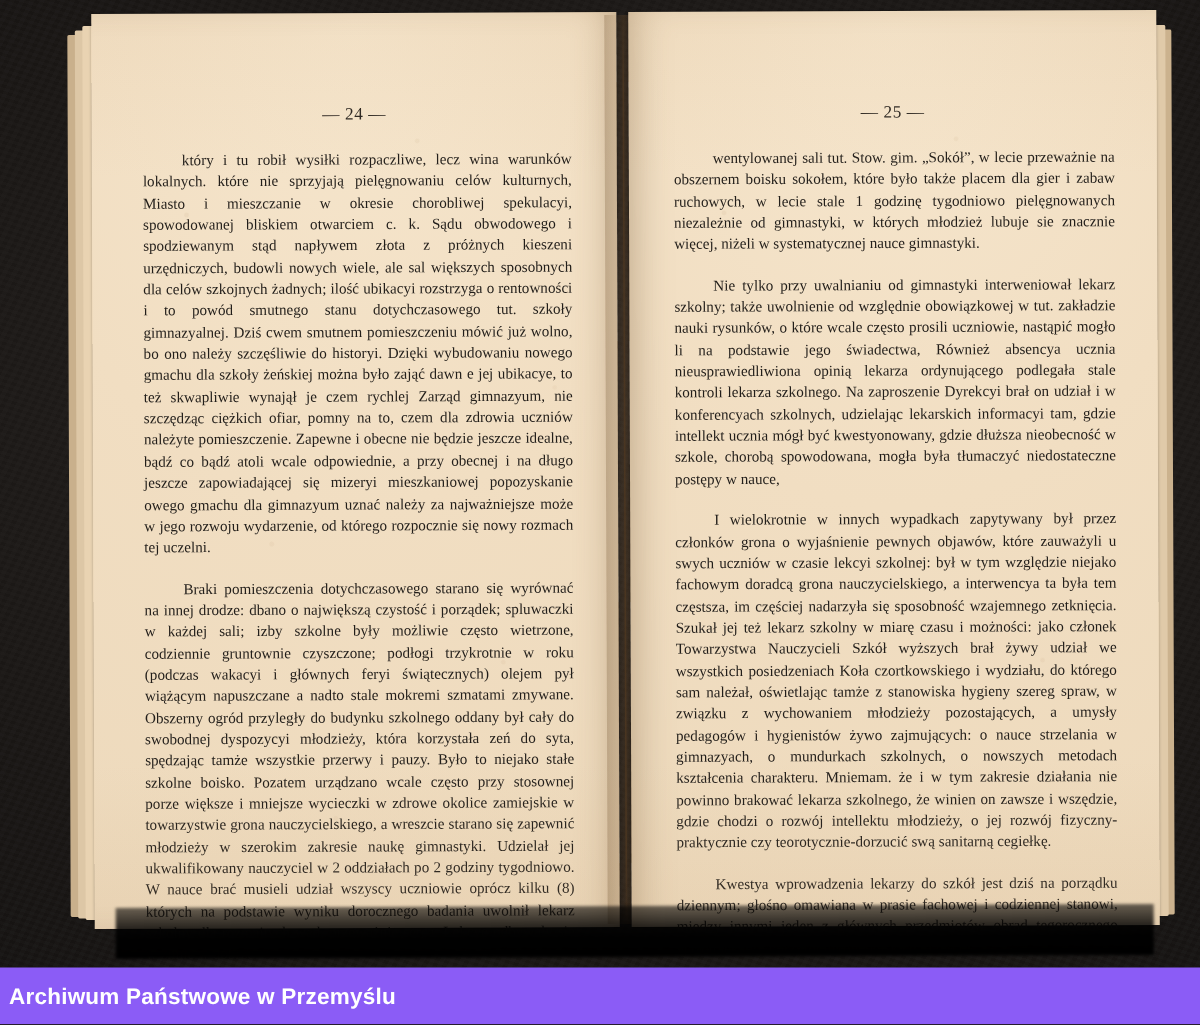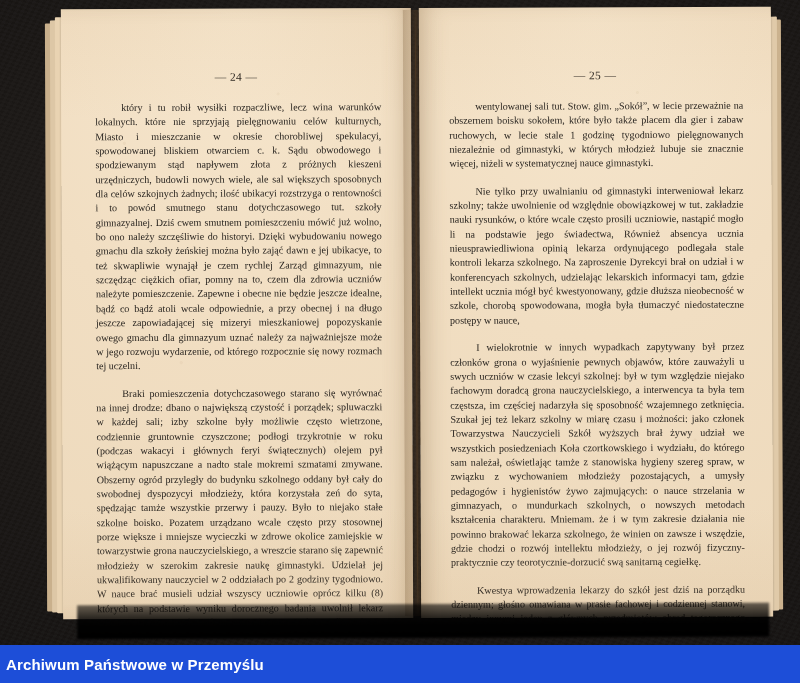--- a/index.html
+++ b/index.html
@@ -106,21 +106,21 @@
   
   .book-shadow{
     position:absolute;left:30px;right:14px;top:596px;height:34px;
     background:linear-gradient(180deg, rgba(0,0,0,.55) 0%, rgba(0,0,0,.95) 60%, rgba(0,0,0,1) 100%);
     filter:blur(1px);
   }
 
   
   .watermark{
     position:absolute;left:0;bottom:0;width:800px;height:38px;
-    background:#1d4ed8;
+    background:#8b5cf6;
     display:flex;align-items:center;
   }
   .watermark span{
     display:block;margin-left:6px;
     color:#fff;
     font-family:"Liberation Sans", sans-serif;
     font-weight:bold;font-size:15px;letter-spacing:.15px;
   }
 </style>
 </head>

